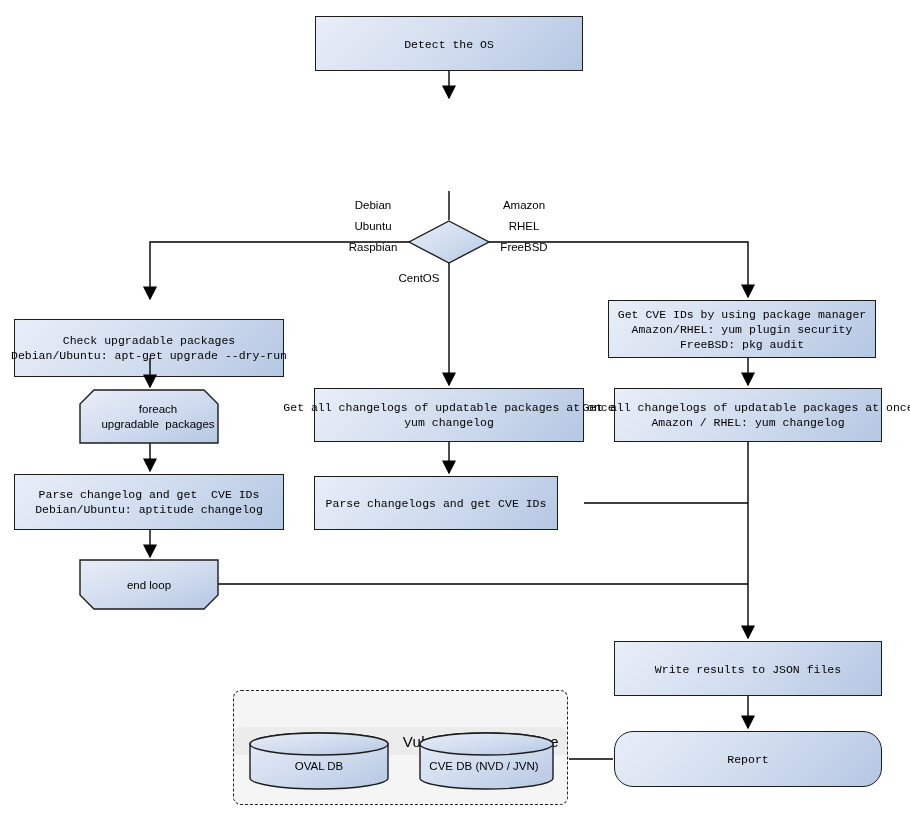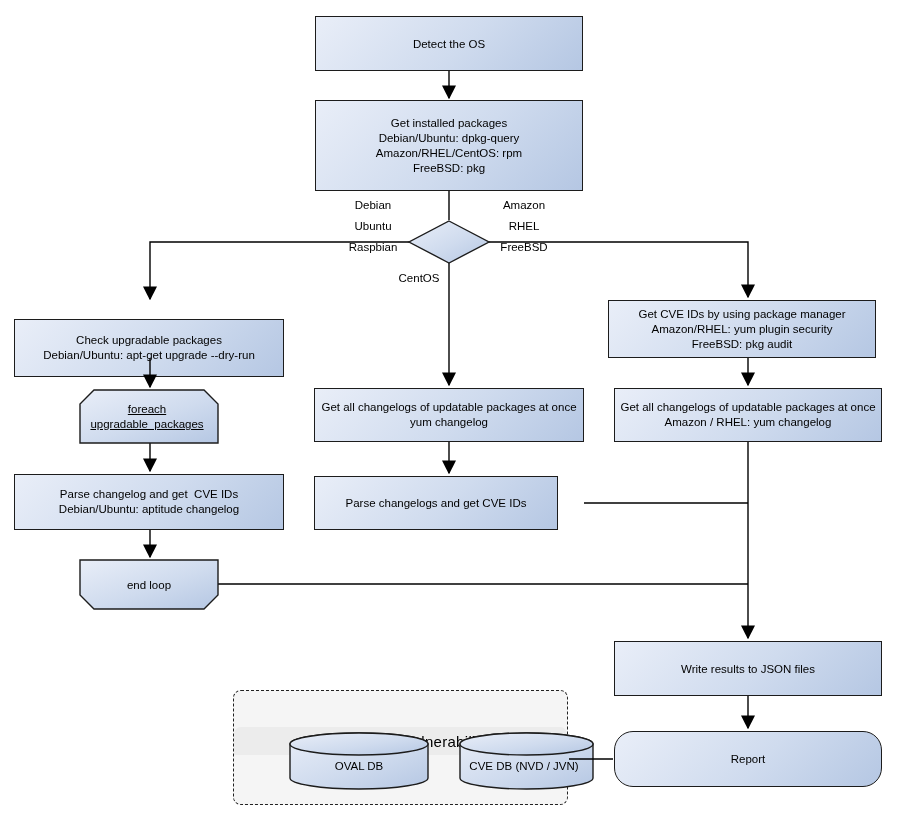--- a/index.html
+++ b/index.html
@@ -9,21 +9,21 @@
     overflow:hidden;
   }
   .node{
     position:absolute;box-sizing:border-box;z-index:2;
     background:linear-gradient(135deg,#e9eef8 0%,#cfdbee 55%,#b5c7e3 100%);
     border:1.4px solid #1c1c1c;
   }
   .node-label{
     position:absolute;left:50%;top:50%;transform:translate(-50%,-50%);
     width:max-content;text-align:center;white-space:pre;
-    font-size:11.5px;line-height:15px;z-index:4;
+    font-size:11.5px;line-height:15px;z-index:4;font-family:Liberation Mono, monospace;
   }
   .shape-label{
     position:absolute;transform:translate(-50%,-50%);width:max-content;
     text-align:center;white-space:pre;font-size:11.5px;line-height:15px;z-index:4;
   }
   .branch-label{
     position:absolute;transform:translateX(-50%);width:max-content;
     text-align:center;white-space:pre;font-size:11.5px;line-height:21px;z-index:4;
   }
   .wires{position:absolute;left:0;top:0;z-index:3;pointer-events:none;}
@@ -32,21 +32,21 @@
     box-sizing:border-box;background:#f5f5f5;border:1.6px dashed #222;
     border-radius:8px;z-index:1;
   }
   .db-header{
     position:absolute;left:0;top:0;right:0;height:28px;
     background:#ececec;border-radius:7px 7px 0 0;
     display:flex;align-items:center;justify-content:flex-end;
     padding-right:8px;box-sizing:border-box;margin-top:36px;
   }
   .db-title{font-size:15px;letter-spacing:0.3px;}
-  .cylinder{position:absolute;z-index:2;margin-left:40px;}
+  .cylinder{position:absolute;z-index:2;}
   .cyl-label{
     position:absolute;left:50%;top:58%;transform:translate(-50%,-50%);
     width:max-content;font-size:11.5px;white-space:pre;z-index:4;
   }
 </style>
 </head>
 <body>
 
 <div class="canvas">
 
@@ -80,26 +80,20 @@
     </g>
     <polygon points="449,221 489,242 449,263 409,242" fill="url(#gBlue)" stroke="#1c1c1c" stroke-width="1.4"></polygon>
     <polygon points="94,390 204,390 218,404 218,443 80,443 80,404" fill="url(#gBlue)" stroke="#1c1c1c" stroke-width="1.4"></polygon>
     <polygon points="80,560 218,560 218,595 204,609 94,609 80,595" fill="url(#gBlue)" stroke="#1c1c1c" stroke-width="1.4"></polygon>
   </svg>
 
   <div class="node" style="left:315px;top:16px;width:268px;height:55px;">
     <span class="node-label">Detect the OS</span>
   </div>
 
-  <div class="node" style="left:315px;top:100px;width:268px;height:91px;">
-    <span class="node-label">Get installed packages
-Debian/Ubuntu: dpkg-query
-Amazon/RHEL/CentOS: rpm
-FreeBSD: pkg</span>
-  </div>
 
   <div class="node" style="left:14px;top:302px;width:270px;height:58px;margin-top:17px;">
     <span class="node-label">Check upgradable packages
 Debian/Ubuntu: apt-get upgrade --dry-run</span>
   </div>
 
   <div class="node" style="left:14px;top:474px;width:270px;height:56px;">
     <span class="node-label">Parse changelog and get  CVE IDs
 Debian/Ubuntu: aptitude changelog</span>
   </div>
@@ -125,21 +119,21 @@
   </div>
 
   <div class="node" style="left:614px;top:641px;width:268px;height:55px;">
     <span class="node-label">Write results to JSON files</span>
   </div>
 
   <div class="node" style="left:614px;top:731px;width:268px;height:56px;border-radius:19px;">
     <span class="node-label">Report</span>
   </div>
 
-  <span class="shape-label" style="left:147px;top:417px;text-decoration:underline;">foreach
+  <span class="shape-label" style="left:158px;top:417px;">foreach
 upgradable  packages</span>
   <span class="shape-label" style="left:149px;top:585px;">end loop</span>
 
   <span class="branch-label" style="left:373px;top:195px;">Debian
 Ubuntu
 Raspbian</span>
   <span class="branch-label" style="left:524px;top:195px;">Amazon
 RHEL
 FreeBSD</span>
   <span class="branch-label" style="left:419px;top:268px;">CentOS</span>

